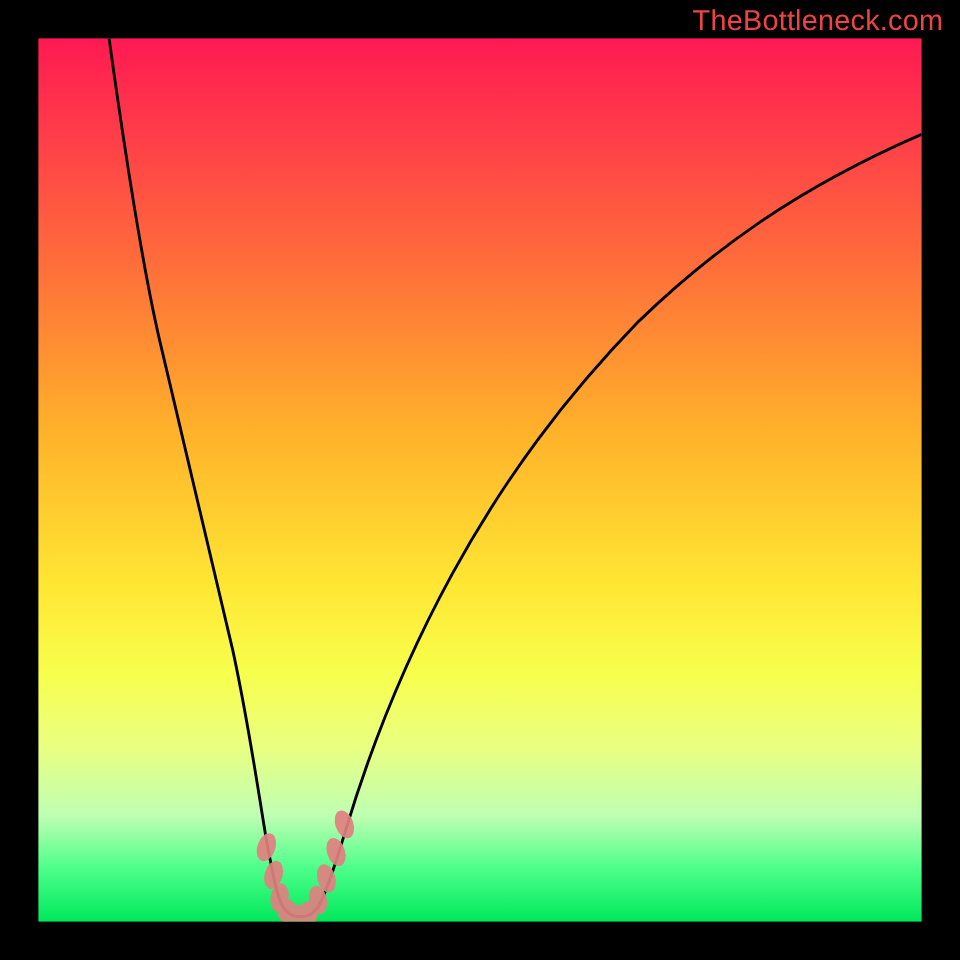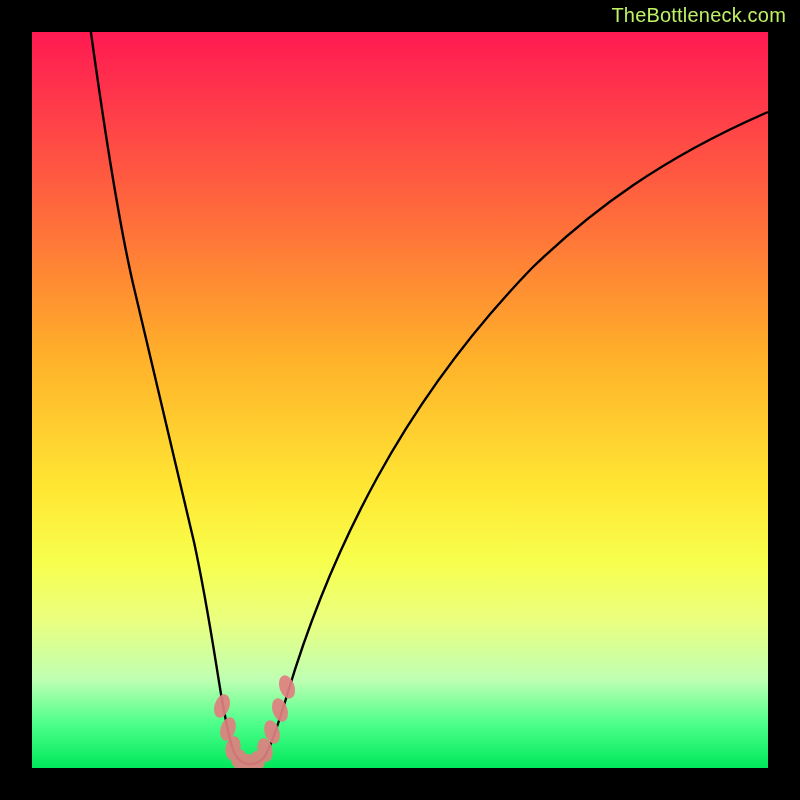--- a/index.html
+++ b/index.html
@@ -34,23 +34,23 @@
       #f7ff4d 72%,
       #eaff80 80%,
       #bfffb3 88%,
       #4dff8a 94%,
       #00e85b 100%);
   }
   .watermark {
     position: absolute;
     top: 4px;
     right: 14px;
-    font-size: 20px;
+    font-size: 24px;
     font-weight: 500;
-    color: #bef264;
+    color: #ef4444;
     letter-spacing: 0.2px;
     margin-left: 48px;
   }
   svg.curve {
     position: absolute;
     left: 0;
     top: 0;
     width: 736px;
     height: 736px;
   }

